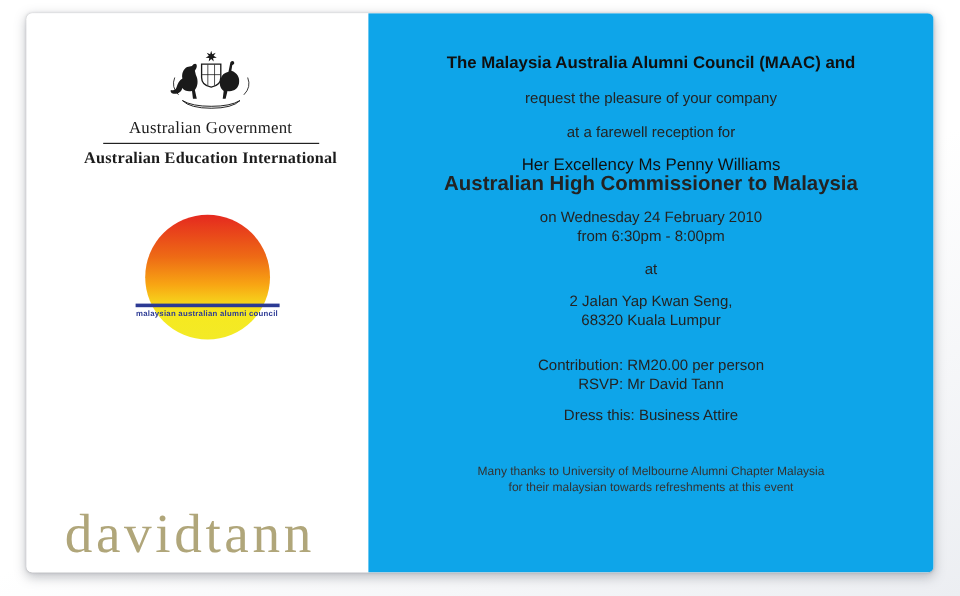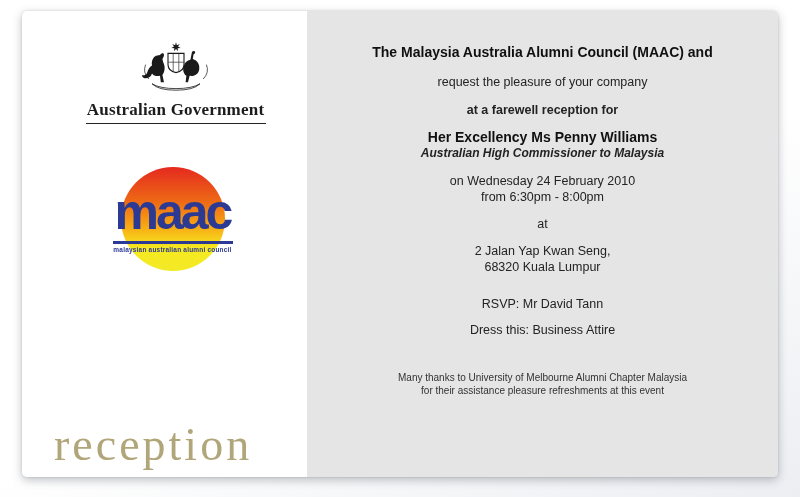--- a/index.html
+++ b/index.html
@@ -28,21 +28,21 @@
     align-items: center;
   }
   .gov-block {
     margin-top: 28px;
     transform: translateX(11px);
     text-align: center;
     color: #1c1c1c;
     font-family: "Liberation Serif", serif;
   }
   .gov-arms { display: block; margin: 0 auto 5px auto; }
-  .gov-name { font-size: 17px; font-weight: bold; letter-spacing: 0.2px; }
+  .gov-name { font-size: 14px; font-weight: normal; letter-spacing: 0.2px; }
   .gov-divider { width: 180px; height: 1px; background: #222; margin: 3px auto 4px auto; }
   .gov-dept { font-size: 13.5px; font-weight: bold; letter-spacing: 0.2px; }
 
   .maac-logo {
     position: relative;
     width: 134px; height: 118px;
     margin-top: 39px;
     transform: translateX(8px);
   }
   .sun-circle {
@@ -75,34 +75,34 @@
     padding: 0 0 9px 32px;
     font-family: "Liberation Serif", serif;
     font-size: 46px; line-height: 1;
     letter-spacing: 3px;
     color: #b0a67a;
   }
 
   
   .right-panel {
     flex: 1;
-    background: #e5e5e5;
+    background: #0ea5e9;
     text-align: center;
     padding: 32px 10px 0 10px;
     font-size: 12.5px;
     line-height: 16px;
     color: #232323;
     box-sizing: border-box;
   }
   .host { font-size: 14px; font-weight: bold; line-height: 18px; color: #101010; }
   .request { margin-top: 13px; }
-  .occasion { margin-top: 12px; font-weight: bold; }
+  .occasion { margin-top: 12px; }
   .name-block { margin-top: 11px; }
-  .guest-name { font-size: 14px; font-weight: bold; line-height: 17px; color: #101010; }
-  .guest-title { font-size: 12px; font-style: italic; font-weight: bold; line-height: 14px; }
+  .guest-name { font-size: 14px; font-weight: normal; line-height: 17px; color: #101010; }
+  .guest-title { font-size: 17px; font-weight: bold; line-height: 14px; }
   .date-block { margin-top: 13px; }
   .at-line { margin-top: 11px; }
   .venue-block { margin-top: 11px; }
   .contrib-block { margin-top: 21px; }
   .pre { white-space: pre; }
   .dress-line { margin-top: 10px; }
   .thanks-block { margin-top: 34px; font-size: 10px; line-height: 12.5px; color: #333; }
 </style>
 </head>
 <body>
@@ -123,30 +123,30 @@
           <path d="M46.5,16.5 v22" stroke-width="0.8"></path>
           <path d="M53.5,16.5 v22" stroke-width="0.8"></path>
           <path d="M40.5,27 h19" stroke-width="0.8"></path>
           <path d="M20,54 q10,6 30,6 q20,0 30,-6 q-8,8 -30,8 q-22,0 -30,-8 z" stroke-width="1"></path>
           <path d="M12,30 q-4,10 4,18" stroke-width="0.9"></path>
           <path d="M88,30 q4,10 -4,18" stroke-width="0.9"></path>
         </g>
       </svg>
       <div class="gov-name">Australian Government</div>
       <div class="gov-divider"></div>
+      <div class="gov-dept">Australian Education International</div>
     </div>
 
     <div class="maac-logo">
       <div class="sun-circle"></div>
-      <div class="maac-word">maac</div>
       <div class="maac-bar"></div>
       <div class="maac-tag">malaysian australian alumni council</div>
     </div>
 
-    <div class="invitation-word">reception</div>
+    <div class="invitation-word">davidtann</div>
 
   </div>
 
   <div class="right-panel">
 
     <div class="host">
       <div>The Malaysia Australia Alumni Council (MAAC) and</div>
     </div>
 
     <div class="request">request the pleasure of your company</div>
@@ -164,24 +164,25 @@
     </div>
 
     <div class="at-line">at</div>
 
     <div class="venue-block">
       <div>2 Jalan Yap Kwan Seng,</div>
       <div>68320 Kuala Lumpur</div>
     </div>
 
     <div class="contrib-block">
+      <div>Contribution: RM20.00 per person</div>
       <div>RSVP: Mr David Tann</div>
     </div>
 
     <div class="dress-line">Dress this: Business Attire</div>
 
     <div class="thanks-block">
       <div>Many thanks to University of Melbourne Alumni Chapter Malaysia</div>
-      <div>for their assistance pleasure refreshments at this event</div>
+      <div>for their malaysian towards refreshments at this event</div>
     </div>
 
   </div>
 </div>
 
 </body></html>

